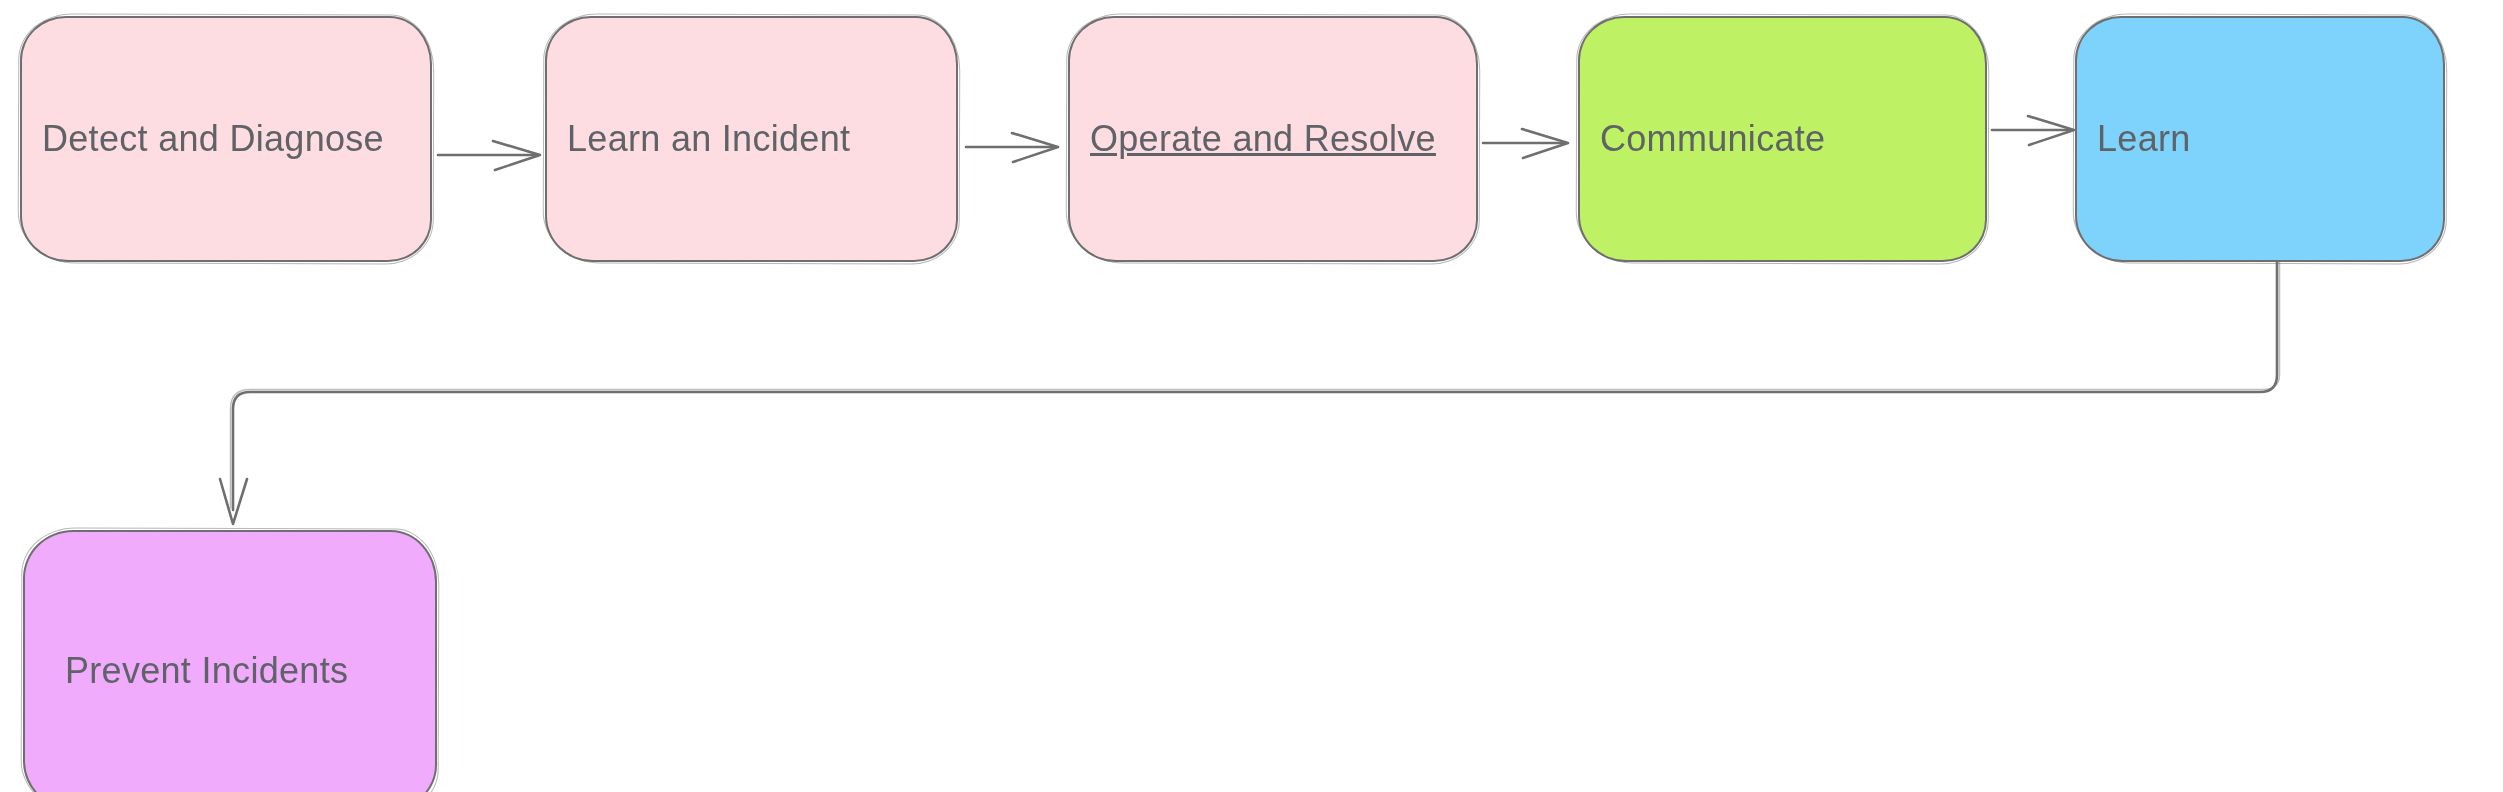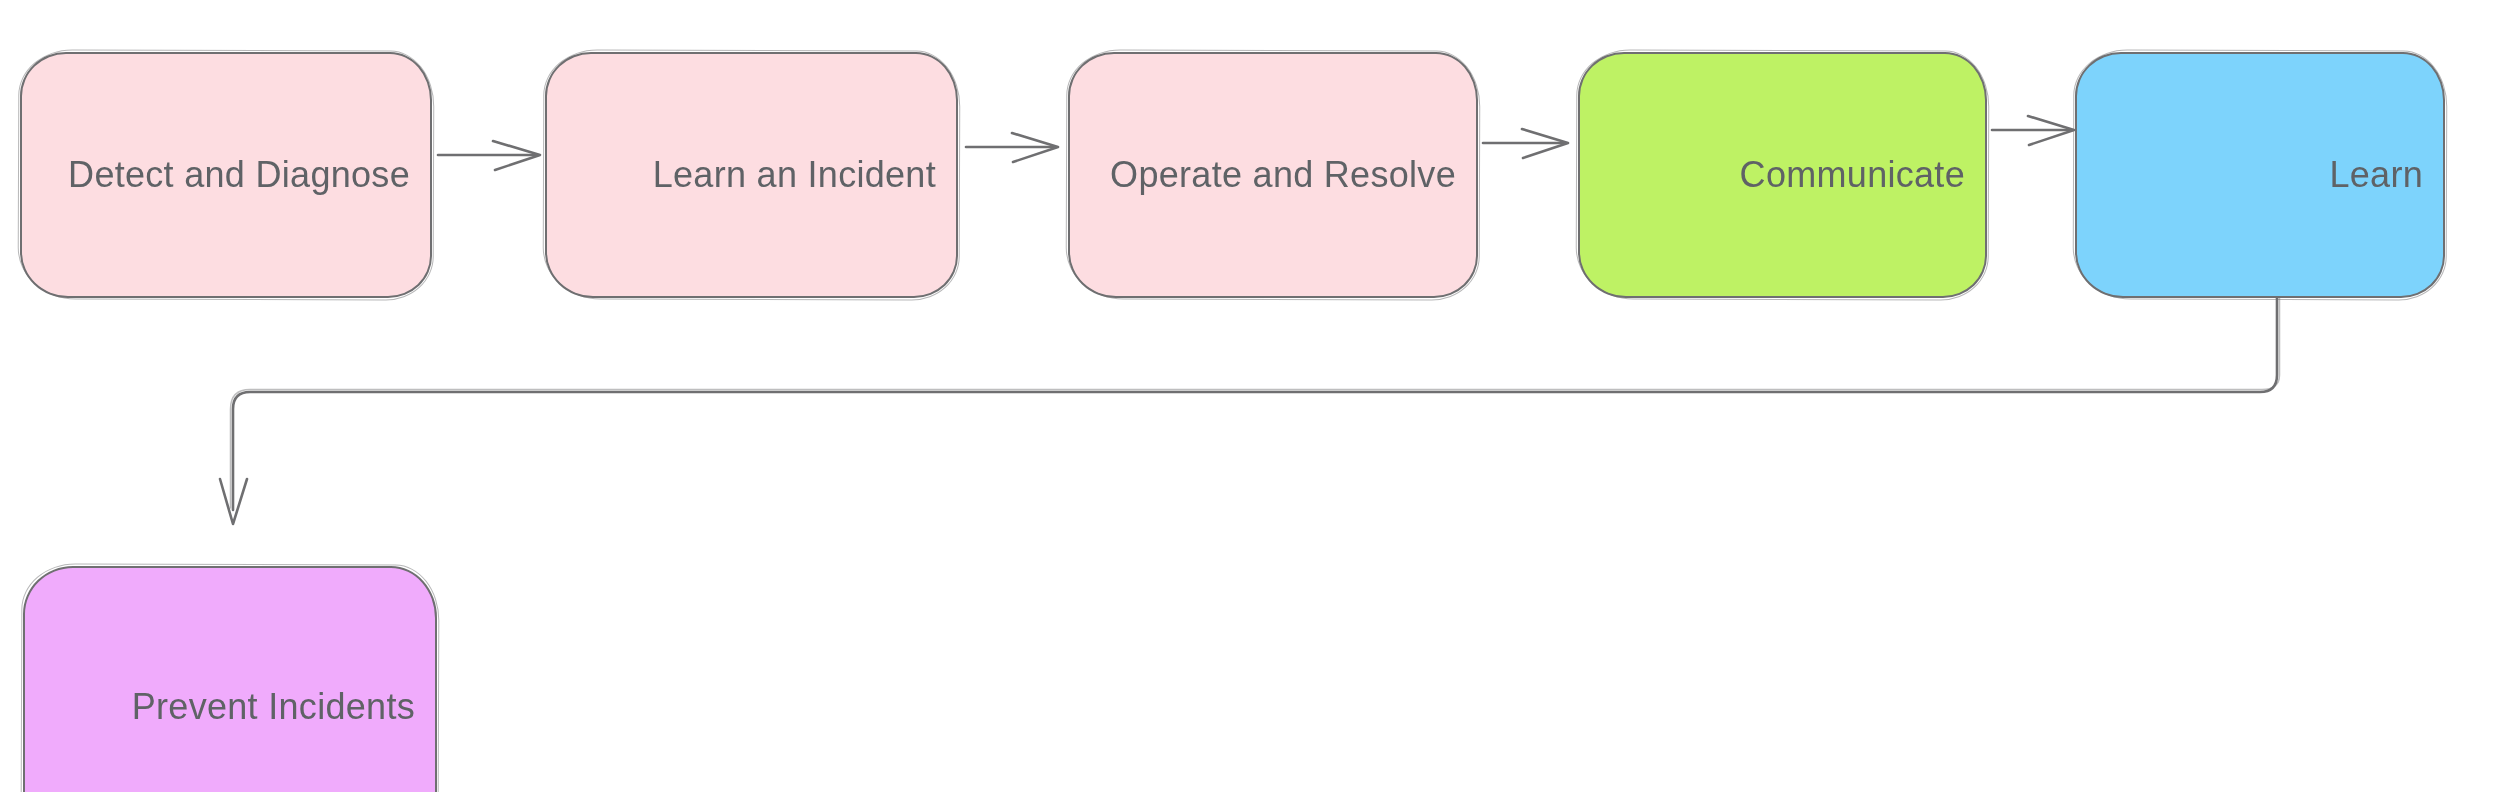--- a/index.html
+++ b/index.html
@@ -31,27 +31,26 @@
   }
   svg.edges path.ghost {
     stroke-width: 1.5;
     opacity: 0.45;
   }
   .node {
     position: absolute;
     box-sizing: border-box;
     display: flex;
     align-items: center;
-    justify-content: flex-end;
+    justify-content: flex-start;
     border: 2.6px solid var(--stroke, #6f6f71);
     border-radius: 46px 42px 44px 48px / 44px 48px 42px 46px;
     font-size: 36px;
     letter-spacing: 0.3px;
     text-align: center;
-    margin-top: 36px;
   }
   
   .node::before {
     content: "";
     position: absolute;
     inset: -4px;
     border: 1.7px solid var(--stroke, #6f6f71);
     opacity: 0.5;
     border-radius: 54px 44px 48px 58px / 46px 56px 44px 52px;
     transform: rotate(0.2deg);
@@ -97,21 +96,21 @@
   </svg>
 
   <div class="node" style="left: 20px; top: 16px; width: 412px; height: 246px; background: rgb(253, 221, 225); color: rgb(95, 98, 102); --stroke: #6f6f71;">
     <span class="label">Detect and Diagnose</span>
   </div>
 
   <div class="node" style="left: 545px; top: 16px; width: 413px; height: 246px; background: rgb(253, 221, 225); color: rgb(95, 98, 102); --stroke: #6f6f71;">
     <span class="label">Learn an Incident</span>
   </div>
 
-  <div class="node" style="left: 1068px; top: 16px; width: 410px; height: 246px; background: rgb(253, 221, 225); color: rgb(95, 98, 102); --stroke: #6f6f71;">
+  <div class="node" style="left: 1068px; top: 16px; width: 410px; height: 246px; background: rgb(253, 221, 225); color: rgb(95, 98, 102); text-decoration: underline; --stroke: #6f6f71;">
     <span class="label">Operate and Resolve</span>
   </div>
 
   <div class="node" style="left: 1578px; top: 16px; width: 409px; height: 246px; background: #bef264; color: rgb(95, 98, 102); --stroke: #6f6f71;">
     <span class="label">Communicate</span>
   </div>
 
   <div class="node" style="left: 2075px; top: 16px; width: 370px; height: 246px; background: #7dd3fc; color: rgb(95, 98, 102); --stroke: #6f6f71;">
     <span class="label">Learn</span>
   </div>

